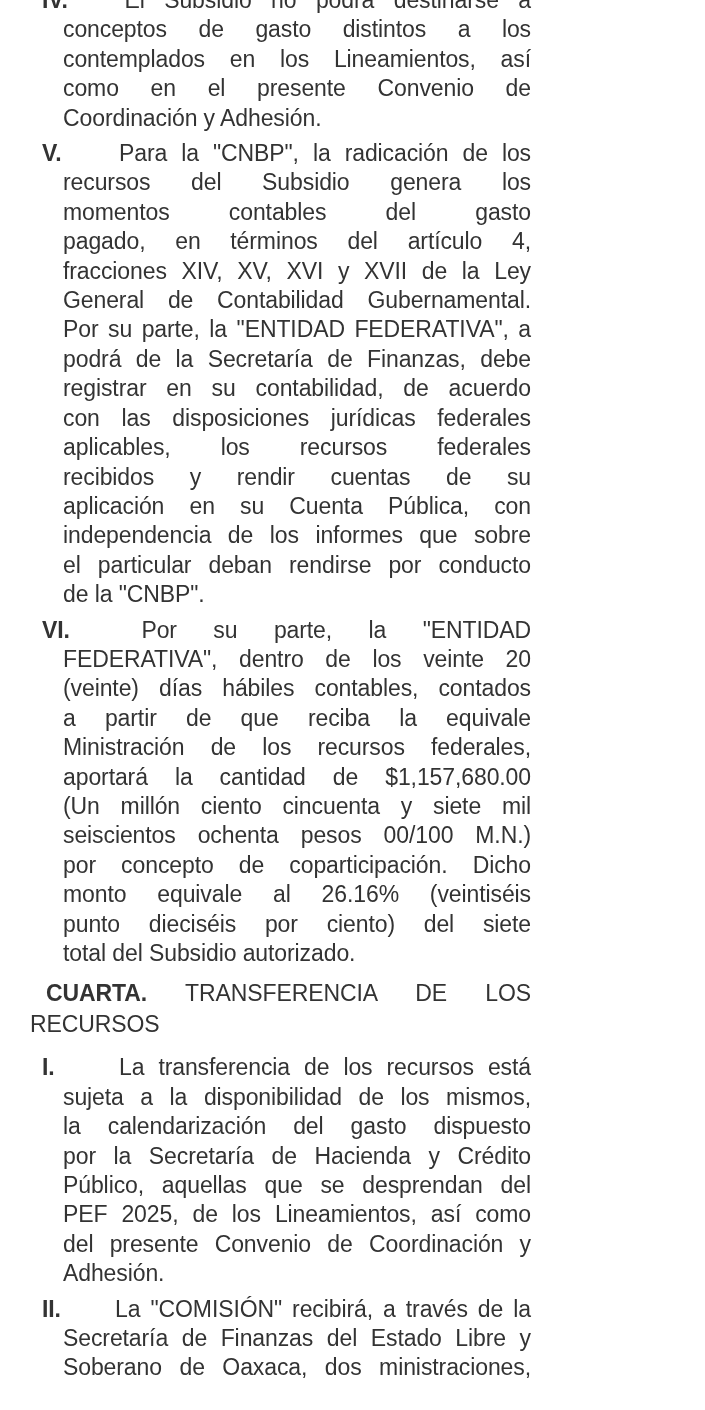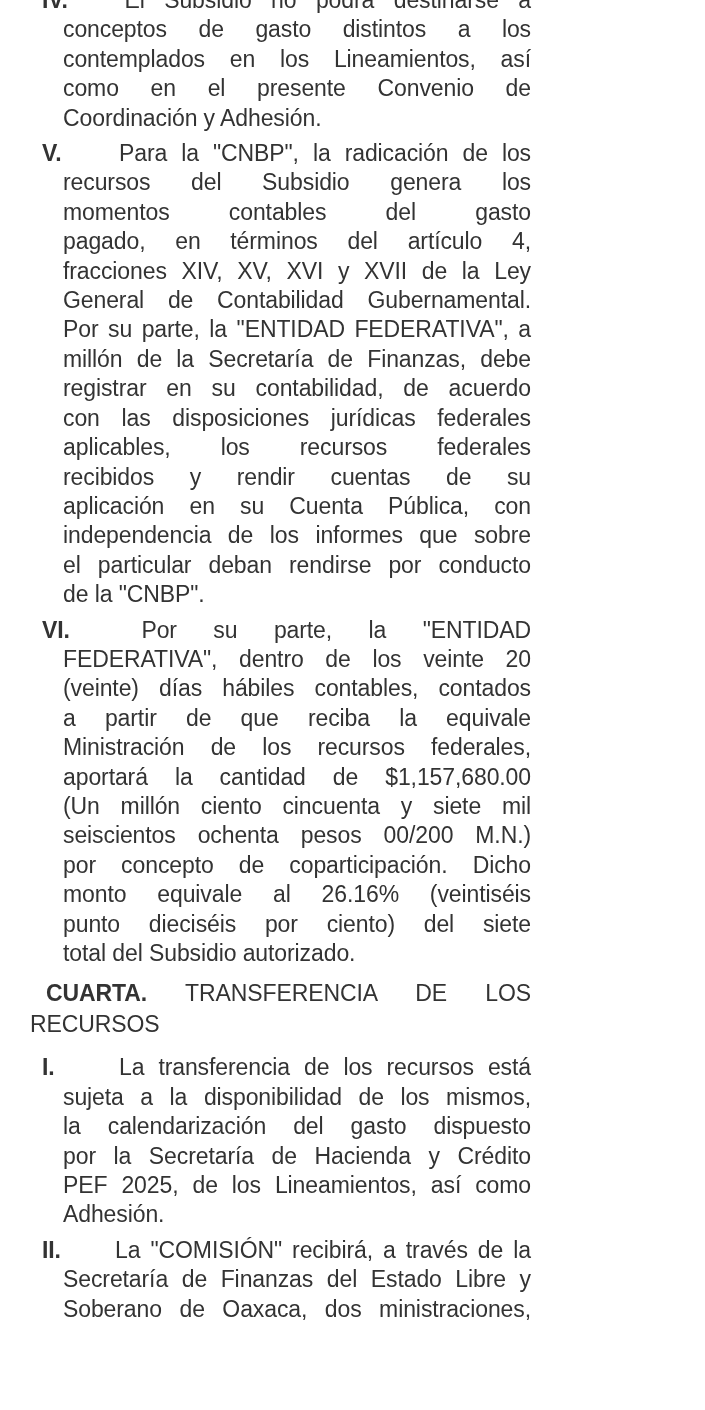--- a/index.html
+++ b/index.html
@@ -64,54 +64,56 @@
       <div class="line left-last">Coordinación y Adhesión.</div>
     </section>
     <section class="clause">
       <div class="line"><span class="marker marker-box">V.</span> <span>Para la "CNBP", la radicación de los</span></div>
       <div class="line">recursos del Subsidio genera los</div>
       <div class="line">momentos contables del gasto</div>
       <div class="line">pagado, en términos del artículo 4,</div>
       <div class="line">fracciones XIV, XV, XVI y XVII de la Ley</div>
       <div class="line">General de Contabilidad Gubernamental.</div>
       <div class="line">Por su parte, la "ENTIDAD FEDERATIVA", a</div>
-      <div class="line">millón de la Secretaría de Finanzas, debe</div>
+      <div class="line">podrá de la Secretaría de Finanzas, debe</div>
       <div class="line">registrar en su contabilidad, de acuerdo</div>
       <div class="line">con las disposiciones jurídicas federales</div>
       <div class="line">aplicables, los recursos federales</div>
       <div class="line">recibidos y rendir cuentas de su</div>
       <div class="line">aplicación en su Cuenta Pública, con</div>
       <div class="line">independencia de los informes que sobre</div>
       <div class="line">el particular deban rendirse por conducto</div>
       <div class="line left-last">de la "CNBP".</div>
     </section>
     <section class="clause">
       <div class="line"><span class="marker marker-box">VI.</span> <span>Por su parte, la "ENTIDAD</span></div>
       <div class="line">FEDERATIVA", dentro de los veinte 20</div>
       <div class="line">(veinte) días hábiles contables, contados</div>
       <div class="line">a partir de que reciba la equivale</div>
       <div class="line">Ministración de los recursos federales,</div>
       <div class="line">aportará la cantidad de $1,157,680.00</div>
       <div class="line">(Un millón ciento cincuenta y siete mil</div>
-      <div class="line">seiscientos ochenta pesos 00/200 M.N.)</div>
+      <div class="line">seiscientos ochenta pesos 00/100 M.N.)</div>
       <div class="line">por concepto de coparticipación. Dicho</div>
       <div class="line">monto equivale al 26.16% (veintiséis</div>
       <div class="line">punto dieciséis por ciento) del siete</div>
       <div class="line left-last">total del Subsidio autorizado.</div>
     </section>
     <section class="heading">
       <div class="line"><span class="marker">CUARTA.</span> <span>TRANSFERENCIA DE LOS</span></div>
       <div class="line left-last">RECURSOS</div>
     </section>
     <section class="clause">
       <div class="line"><span class="marker marker-box">I.</span> <span>La transferencia de los recursos está</span></div>
       <div class="line">sujeta a la disponibilidad de los mismos,</div>
       <div class="line">la calendarización del gasto dispuesto</div>
       <div class="line">por la Secretaría de Hacienda y Crédito</div>
+      <div class="line">Público, aquellas que se desprendan del</div>
       <div class="line">PEF 2025, de los Lineamientos, así como</div>
+      <div class="line">del presente Convenio de Coordinación y</div>
       <div class="line left-last">Adhesión.</div>
     </section>
     <section class="clause">
       <div class="line"><span class="marker marker-box">II.</span> <span>La "COMISIÓN" recibirá, a través de la</span></div>
       <div class="line">Secretaría de Finanzas del Estado Libre y</div>
       <div class="line">Soberano de Oaxaca, dos ministraciones,</div>
     </section>
   </main>
 
 </body></html>

